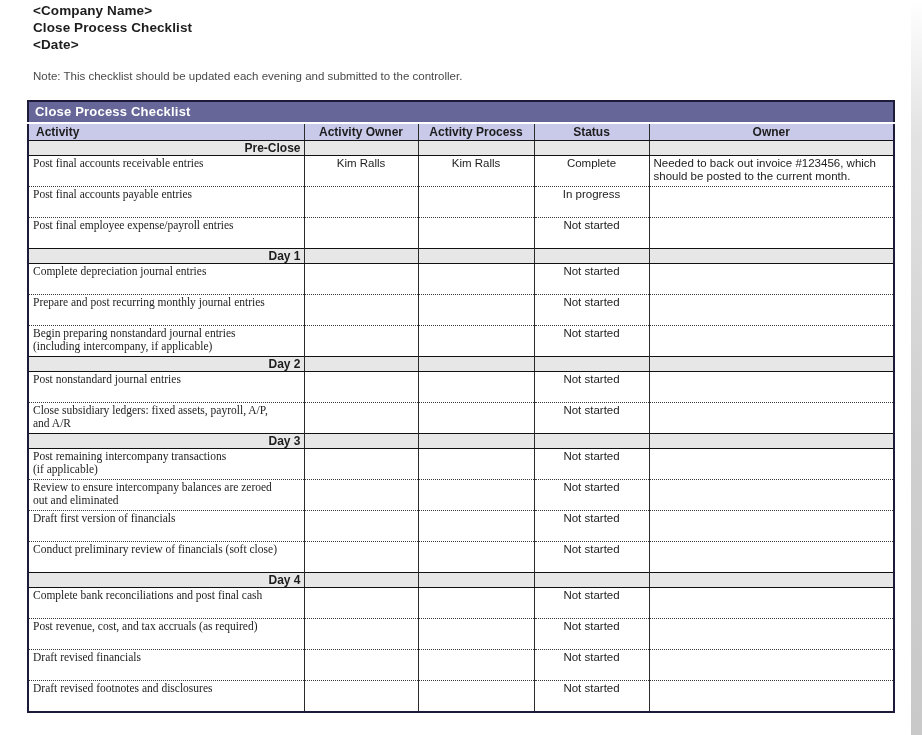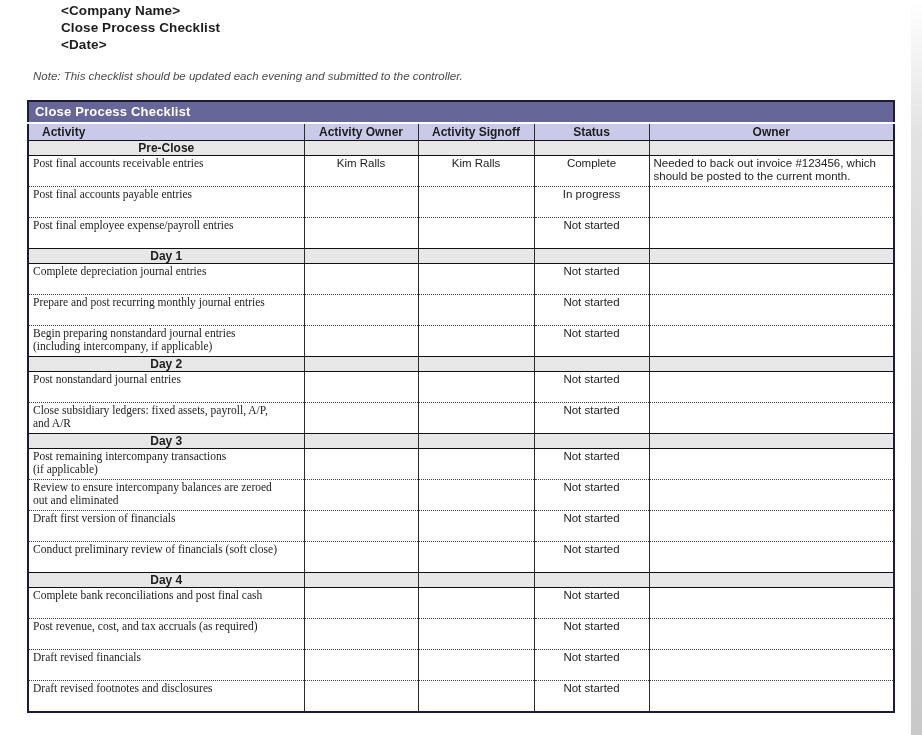--- a/index.html
+++ b/index.html
@@ -6,32 +6,30 @@
     margin: 0; padding: 0;
     width: 922px; height: 735px;
     background: #ffffff;
     overflow: hidden;
     font-family: "Liberation Sans", sans-serif;
     color: var(--body-text, #1d1d1d);
     position: relative;
   }
   .doc-header {
     padding: 2px 0 0 33px;
-    margin-left: 28px;
   }
   .h-line {
     font-weight: bold;
     font-size: 13.5px;
     line-height: 17px;
     letter-spacing: 0.1px;
   }
   .note {
     position: absolute;
     left: 33px; top: 70px;
-    font-style: italic;
     font-size: 11.5px;
     color: var(--note-text, #4a4a4a);
   }
   table.checklist {
     position: absolute;
     left: 27px; top: 100px;
     width: 866px;
     border-collapse: collapse;
     table-layout: fixed;
     border: 2px solid var(--table-border, #1c1c3a);
@@ -57,34 +55,34 @@
     height: 17px;
     padding: 1px 6px 2px 6px;
     border-bottom: 2px solid #ffffff;
     letter-spacing: 0.2px;
   }
   tr.col-head th {
     background: var(--column-header-bg, #c9c9ea);
     font-size: 12px;
     font-weight: bold;
     height: 14px;
-    padding: 1px 13px;
+    padding: 1px 7px;
     text-align: center;
     vertical-align: middle;
     border-top: 1px solid #2b2b2b;
     border-bottom: 1px solid #111111;
   }
   tr.col-head th.col-activity { text-align: left; }
   tr.section-row td {
     background: var(--section-row-bg, #e7e7e7);
     font-weight: bold;
     font-size: 12px;
     height: 13px;
     padding: 0 3px;
-    text-align: center;
+    text-align: right;
     vertical-align: middle;
     border-top: 1px solid #111111;
     border-bottom: 1px solid #111111;
   }
   tr.data-row td {
     height: 28px;
     vertical-align: top;
     padding: 1px 4px;
     line-height: 13px;
     white-space: pre-line;
@@ -120,21 +118,21 @@
     <col class="col-status">
     <col class="col-notes">
   </colgroup>
   <thead>
     <tr>
       <th class="table-title" colspan="5">Close Process Checklist</th>
     </tr>
     <tr class="col-head" id="col-head-row">
         <th class="col-activity">Activity</th>
         <th class="col-owner">Activity Owner</th>
-        <th class="col-signoff">Activity Signoff</th>
+        <th class="col-signoff">Activity Process</th>
         <th class="col-status">Status</th>
         <th class="col-notes">Owner</th>
       </tr>
   </thead>
   <tbody id="checklist-body">
       <tr class="section-row">
         <td class="col-activity">Pre-Close</td>
         <td class="col-owner"></td>
         <td class="col-signoff"></td>
         <td class="col-status"></td>

